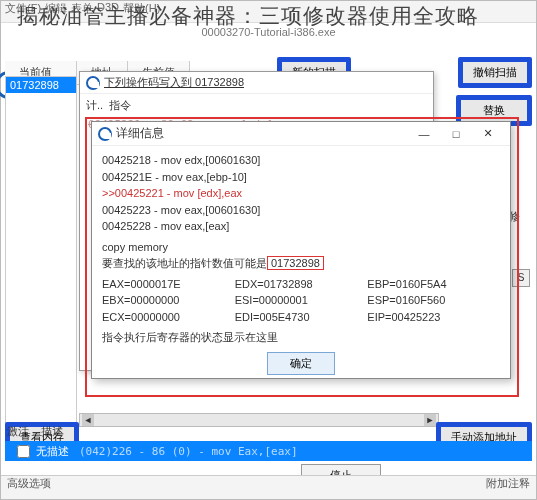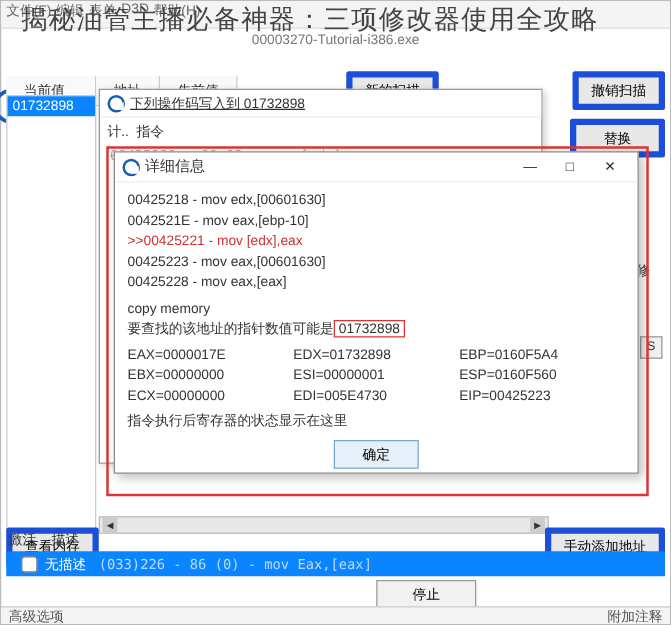--- a/index.html
+++ b/index.html
@@ -30,21 +30,21 @@
 .regs { display: grid; grid-template-columns: 1fr 1fr 1fr; margin-top: 4px; font-family: Consolas, monospace; font-size: 11px; }
 .ok-row { text-align: center; margin-top: 6px; }
 .ok-btn { background: #e6f0fa; border: 1px solid #7aa8d6; padding: 3px 22px; cursor: pointer; font-size: 11px; }
 .right-opts { position: absolute; right: 6px; top: 148px; width: 80px; display: flex; flex-direction: column; gap: 4px; font-size: 11px; }
 .chk { display: flex; align-items: center; gap: 3px; }
 .chk input { width: 12px; height: 12px; }
 .bottom-bar { position: absolute; bottom: 46px; left: 4px; right: 4px; display: flex; gap: 8px; align-items: center; }
 .blue-row { position: absolute; bottom: 38px; left: 4px; right: 4px; height: 20px; background: #0a84ff; color: #fff; display: flex; align-items: center; padding: 0 12px; font-size: 11px; }
 .stop-row { position: absolute; bottom: 12px; left: 0; right: 0; display: flex; align-items: flex-end; }
 .stop-btn { margin-left: 300px; background: #f2f2f2; border: 1px solid #999; padding: 3px 28px; cursor: pointer; font-size: 11px; }
-.footer { position: absolute; bottom: 0; left: 0; right: 0; height: 14px; background: #f4f4f4; border-top: 1px solid #ccc; display: flex; justify-content: space-between; padding: 0 6px; font-size: 11px; color: #555; }
+.footer { position: absolute; bottom: 0; left: 0; right: 0; height: 24px; background: #f4f4f4; border-top: 1px solid #ccc; display: flex; justify-content: space-between; padding: 0 6px; font-size: 11px; color: #555; }
 .ce-icon { display:inline-block; width:14px; height:14px; border:2px solid #1a5fb4; border-radius:50%; position:relative; margin-right:4px; }
 .ce-icon::after{ content:""; position:absolute; right:-1px; top:4px; width:6px; height:6px; background:#fff;}
 .replace-btn-box{position:absolute; right:4px; top:94px;}
 .hscroll{position:absolute; left:78px; bottom:72px; width:360px; height:14px; background:#e8e8e8; border:1px solid #bbb; display:flex; justify-content:space-between; align-items:center; padding:0 2px;}
 .hscroll .ar{width:12px;height:12px;background:#ccc;font-size:9px;text-align:center;line-height:12px;cursor:pointer;}
 .s-btn{position:absolute;right:6px;top:268px;width:18px;height:18px;border:1px solid #999;background:#f0f0f0;text-align:center;line-height:16px;font-size:10px;cursor:pointer;}
 .col-head-row{display:flex;border-bottom:1px solid #ccc;}
 .activate-row{position:absolute;bottom:60px;left:6px;font-size:11px;color:#333;}
 </style>
 </head>
@@ -158,21 +158,21 @@
 
   <div class="activate-row">
     <span>激活</span>
     &nbsp;&nbsp;
     <span>描述</span>
   </div>
 
   <div class="blue-row">
     <input type="checkbox" style="margin-right: 6px;">
     <span>无描述</span>
-    <span style="margin-left:10px;font-family:Consolas,monospace;opacity:.7">(033)226 - 86 (0) - mov Eax,[eax]</span>
+    <span style="margin-left:10px;font-family:Consolas,monospace;opacity:.7">(042)226 - 86 (0) - mov Eax,[eax]</span>
   </div>
 
   <div class="stop-row">
     <button class="stop-btn">停止</button>
   </div>
 
   <div class="footer">
     <span>高级选项</span>
     <span>附加注释</span>
   </div>

